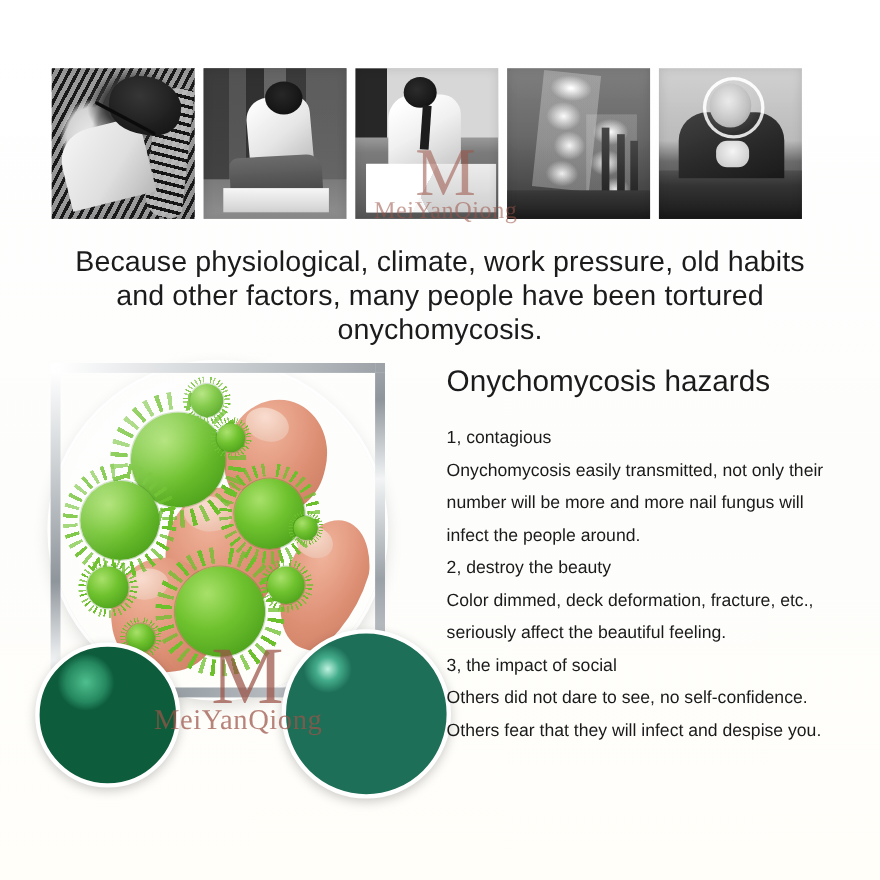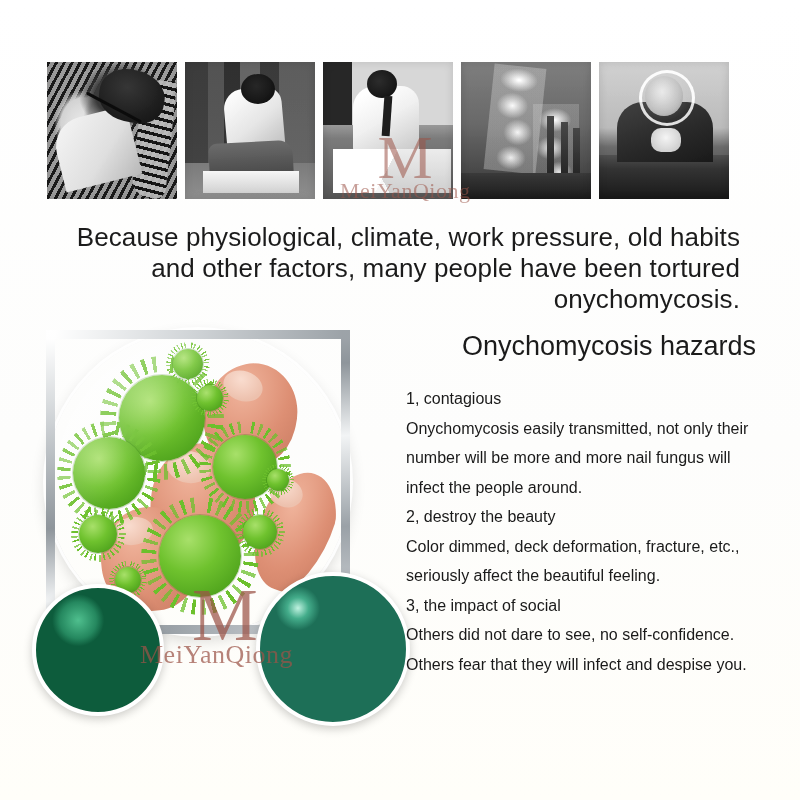--- a/index.html
+++ b/index.html
@@ -196,21 +196,21 @@
     position:absolute; left:0; bottom:0; width:100%; height:44px;
     background: linear-gradient(180deg,#55524c 0%, #3a3833 30%, #1f1d1a 100%);
   }
 
   
   .headline {
     position: absolute;
     left: 60px;
     top: 222px;
     width: 680px;
-    text-align: right;
+    text-align: center;
     font-size: 26px;
     line-height: 31px;
     color: #1b1b1b;
     letter-spacing: .1px;
   }
 
   
   .illus {
     position: absolute;
     left: 28px;
@@ -328,21 +328,20 @@
     position: absolute;
     left: 406px;
     top: 330px;
     width: 350px;
   }
   .right-title {
     font-size: 27px;
     line-height: 32px;
     color: #1b1b1b;
     margin: 0 0 22px 0;
-    text-align: right;
   }
   .right-body {
     font-size: 16px;
     line-height: 29.5px;
     color: #1a1a1a;
     white-space: pre-line;
   }
 
   
   .wm {

